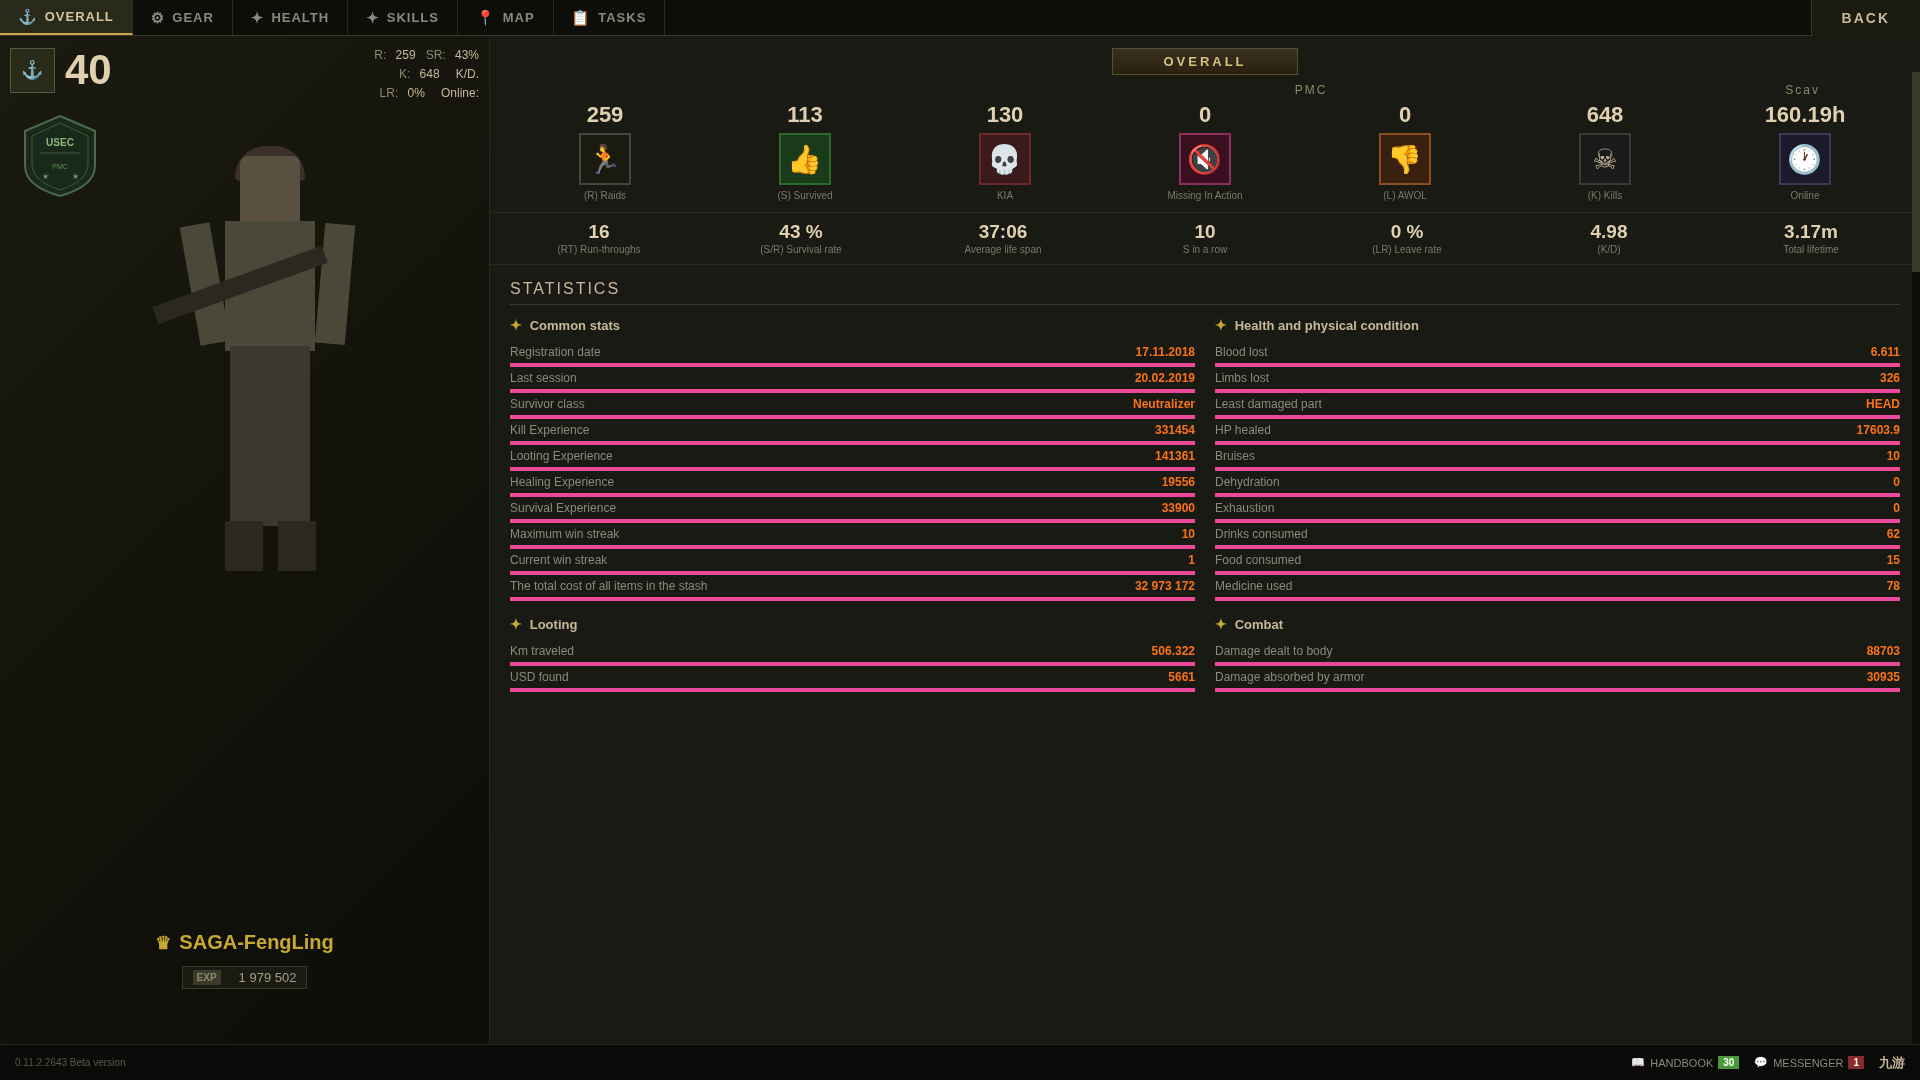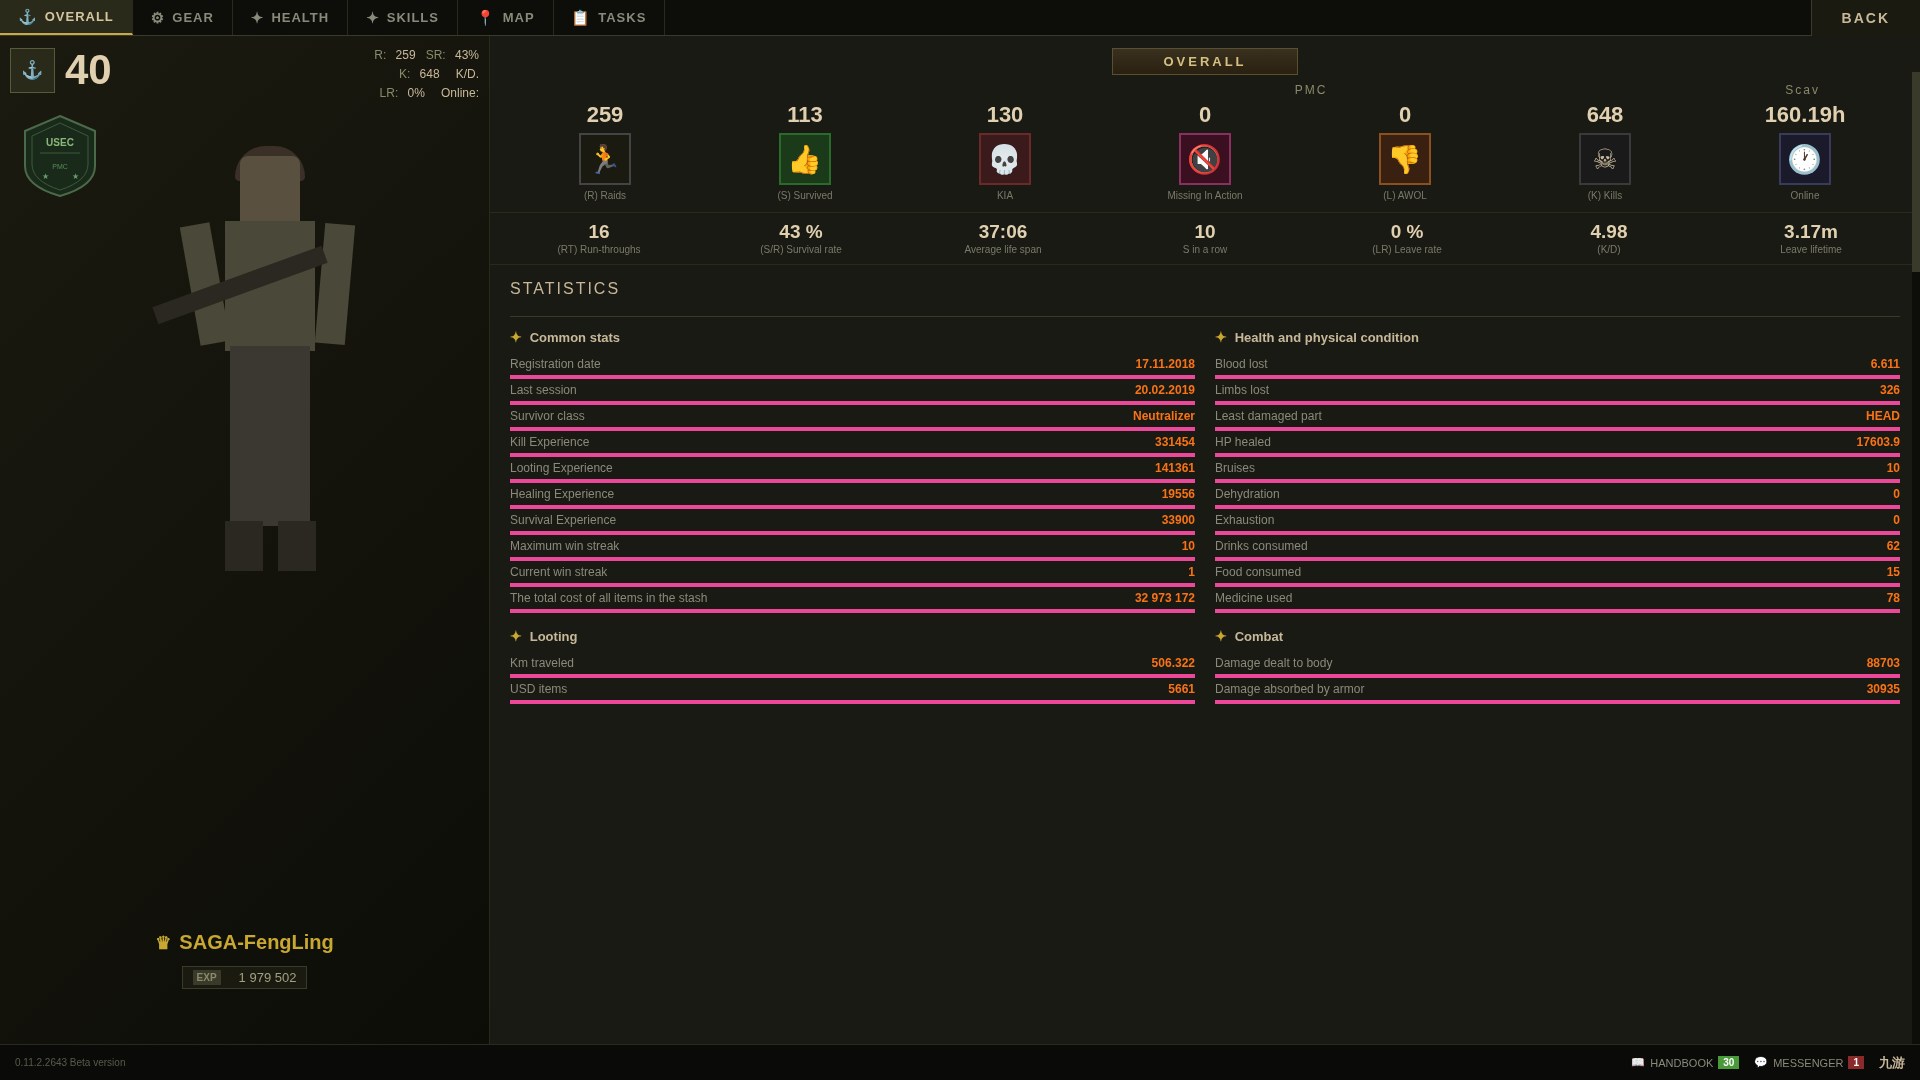--- a/index.html
+++ b/index.html
@@ -242,21 +242,21 @@
     .statistics-section {
       padding: 15px 20px 0;
     }
     .statistics-title {
       font-size: 16px;
       color: #c8b89a;
       letter-spacing: 2px;
       text-transform: uppercase;
       margin-bottom: 12px;
       border-bottom: 1px solid #3a3a2a;
-      padding-bottom: 18px;
+      padding-bottom: 6px;
     }
 
     .stats-columns {
       display: flex;
       gap: 20px;
     }
     .stats-col {
       flex: 1;
     }
 
@@ -613,21 +613,21 @@
       <div class="stat2-item">
     <div class="stat2-value">0 %</div>
     <div class="stat2-label">(LR) Leave rate</div>
   </div>
       <div class="stat2-item">
     <div class="stat2-value">4.98</div>
     <div class="stat2-label">(K/D)</div>
   </div>
       <div class="stat2-item">
     <div class="stat2-value">3.17m</div>
-    <div class="stat2-label">Leave lifetime</div>
+    <div class="stat2-label">Total lifetime</div>
   </div>
     </div>
 
   <div class="statistics-section">
     <div class="statistics-title">STATISTICS</div>
     <div class="stats-columns">
 
       <div class="stats-col">
         <div class="stats-group-title">
           <span class="stats-group-icon">✦</span>
@@ -680,21 +680,21 @@
           <div class="stats-group-title">
             <span class="stats-group-icon">✦</span>
             <span>Looting</span>
           </div>
           <div id="looting-rows">
               <div class="stat-row">
                 <span class="stat-row-label">Km traveled</span>
                 <span class="stat-row-value">506.322</span>
               </div>
               <div class="stat-row">
-                <span class="stat-row-label">USD items</span>
+                <span class="stat-row-label">USD found</span>
                 <span class="stat-row-value">5661</span>
               </div>
             </div>
         </div>
       </div>
 
       <div class="stats-col">
         <div class="stats-group-title">
           <span class="stats-group-icon">✦</span>
           <span>Health and physical condition</span>

